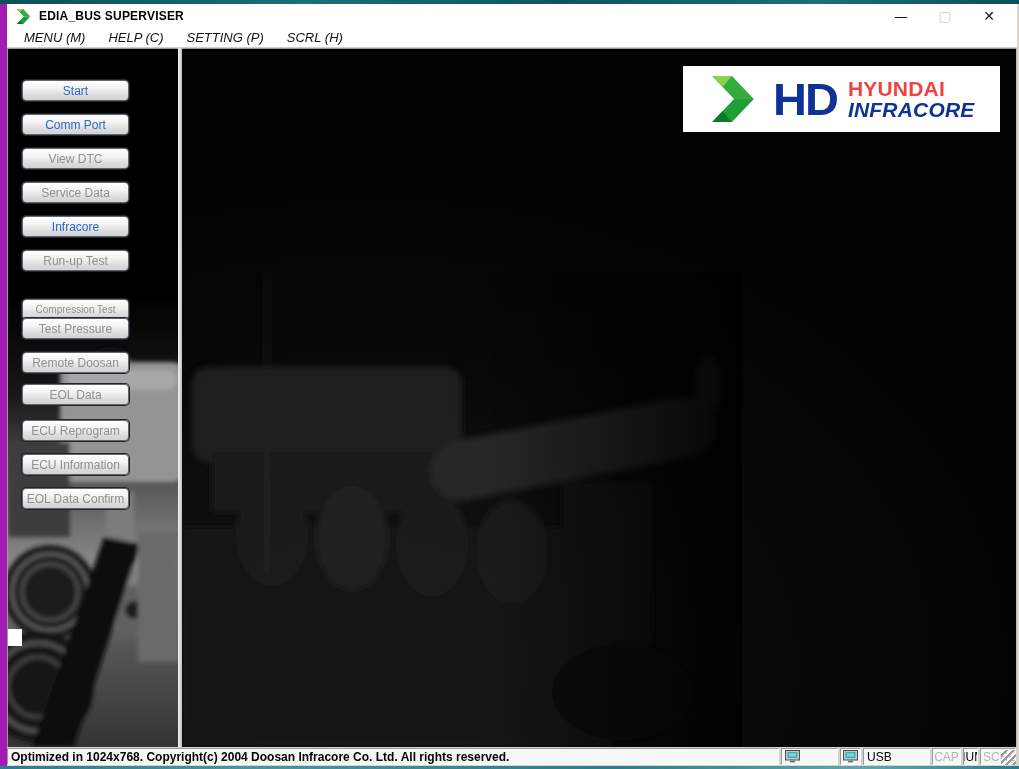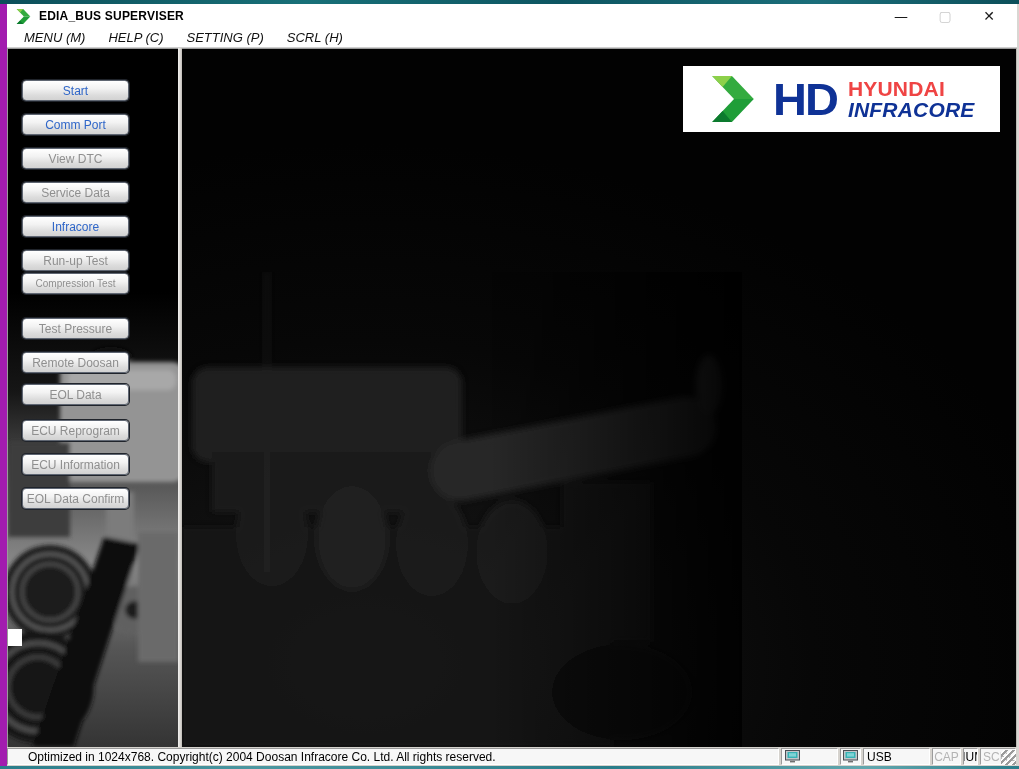--- a/index.html
+++ b/index.html
@@ -67,21 +67,21 @@
   .logo-hd { font-size:47px; font-weight:800; letter-spacing:-2px; margin-left:14px;
              line-height:1; transform:scaleY(0.96); }
   .logo-stack { margin-left:11px; display:flex; flex-direction:column; justify-content:center; }
   .logo-stack span { font-size:21px; font-weight:700; line-height:1.02; letter-spacing:0.2px; }
 
   
   .status-bar { height:19px; background:#d6d3ce; display:flex; align-items:stretch;
                 padding:1px 1px 1px 0; position:relative; }
   .sb-panel { background:#f7f7f7; border:1px solid; border-color:#9b9b9b #ffffff #ffffff #9b9b9b;
               font-size:12px; color:#000; display:flex; align-items:center; overflow:hidden; }
-  .sb-panel.msg { flex:1; padding-left:20px; margin-right:2px; white-space:nowrap; }
+  .sb-panel.msg { flex:1; padding-left:3px; margin-right:2px; white-space:nowrap;font-weight:bold; }
   .sb-panel.p-dev1 { width:57px; margin-right:2px; padding-left:3px; }
   .sb-panel.p-dev2 { width:21px; margin-right:2px; justify-content:center; }
   .sb-panel.p-usb { width:67px; margin-right:2px; padding-left:3px; }
   .sb-panel.p-cap { width:29px; margin-right:2px; justify-content:center; }
   .sb-panel.p-num { width:15px; margin-right:2px; justify-content:center; }
   .sb-panel.p-scrl { width:36px; justify-content:flex-start; padding-left:2px; }
   .sb-panel.dim { color:#b4b4b4; }
   .resize-grip { position:absolute; right:1px; bottom:1px; width:15px; height:15px;
     background:repeating-linear-gradient(135deg, rgba(0,0,0,0) 0 2px, #ffffff 2px 3px,
       #9b9b9b 3px 5px); cursor:nwse-resize; }
@@ -154,21 +154,21 @@
           </g>
         </svg>
         <div class="artifact-square"></div>
 
         <button class="sb-btn btn-active" style="top:31px">Start</button>
         <button class="sb-btn btn-active" style="top:65px">Comm Port</button>
         <button class="sb-btn btn-disabled" style="top:99px">View DTC</button>
         <button class="sb-btn btn-disabled" style="top:133px">Service Data</button>
         <button class="sb-btn btn-active" style="top:167px">Infracore</button>
         <button class="sb-btn btn-disabled" style="top:201px">Run-up Test</button>
-        <button class="sb-btn small btn-disabled" style="top:224px">Compression Test</button>
+        <button class="sb-btn small btn-disabled" style="top:250px">Compression Test</button>
         <button class="sb-btn btn-disabled" style="top:269px">Test Pressure</button>
         <button class="sb-btn btn-disabled" style="top:303px">Remote Doosan</button>
         <button class="sb-btn btn-disabled" style="top:335px">EOL Data</button>
         <button class="sb-btn btn-disabled" style="top:371px">ECU Reprogram</button>
         <button class="sb-btn btn-disabled" style="top:405px">ECU Information</button>
         <button class="sb-btn btn-disabled" style="top:439px">EOL Data Confirm</button>
       </div>
 
       <div class="divider"></div>
 

